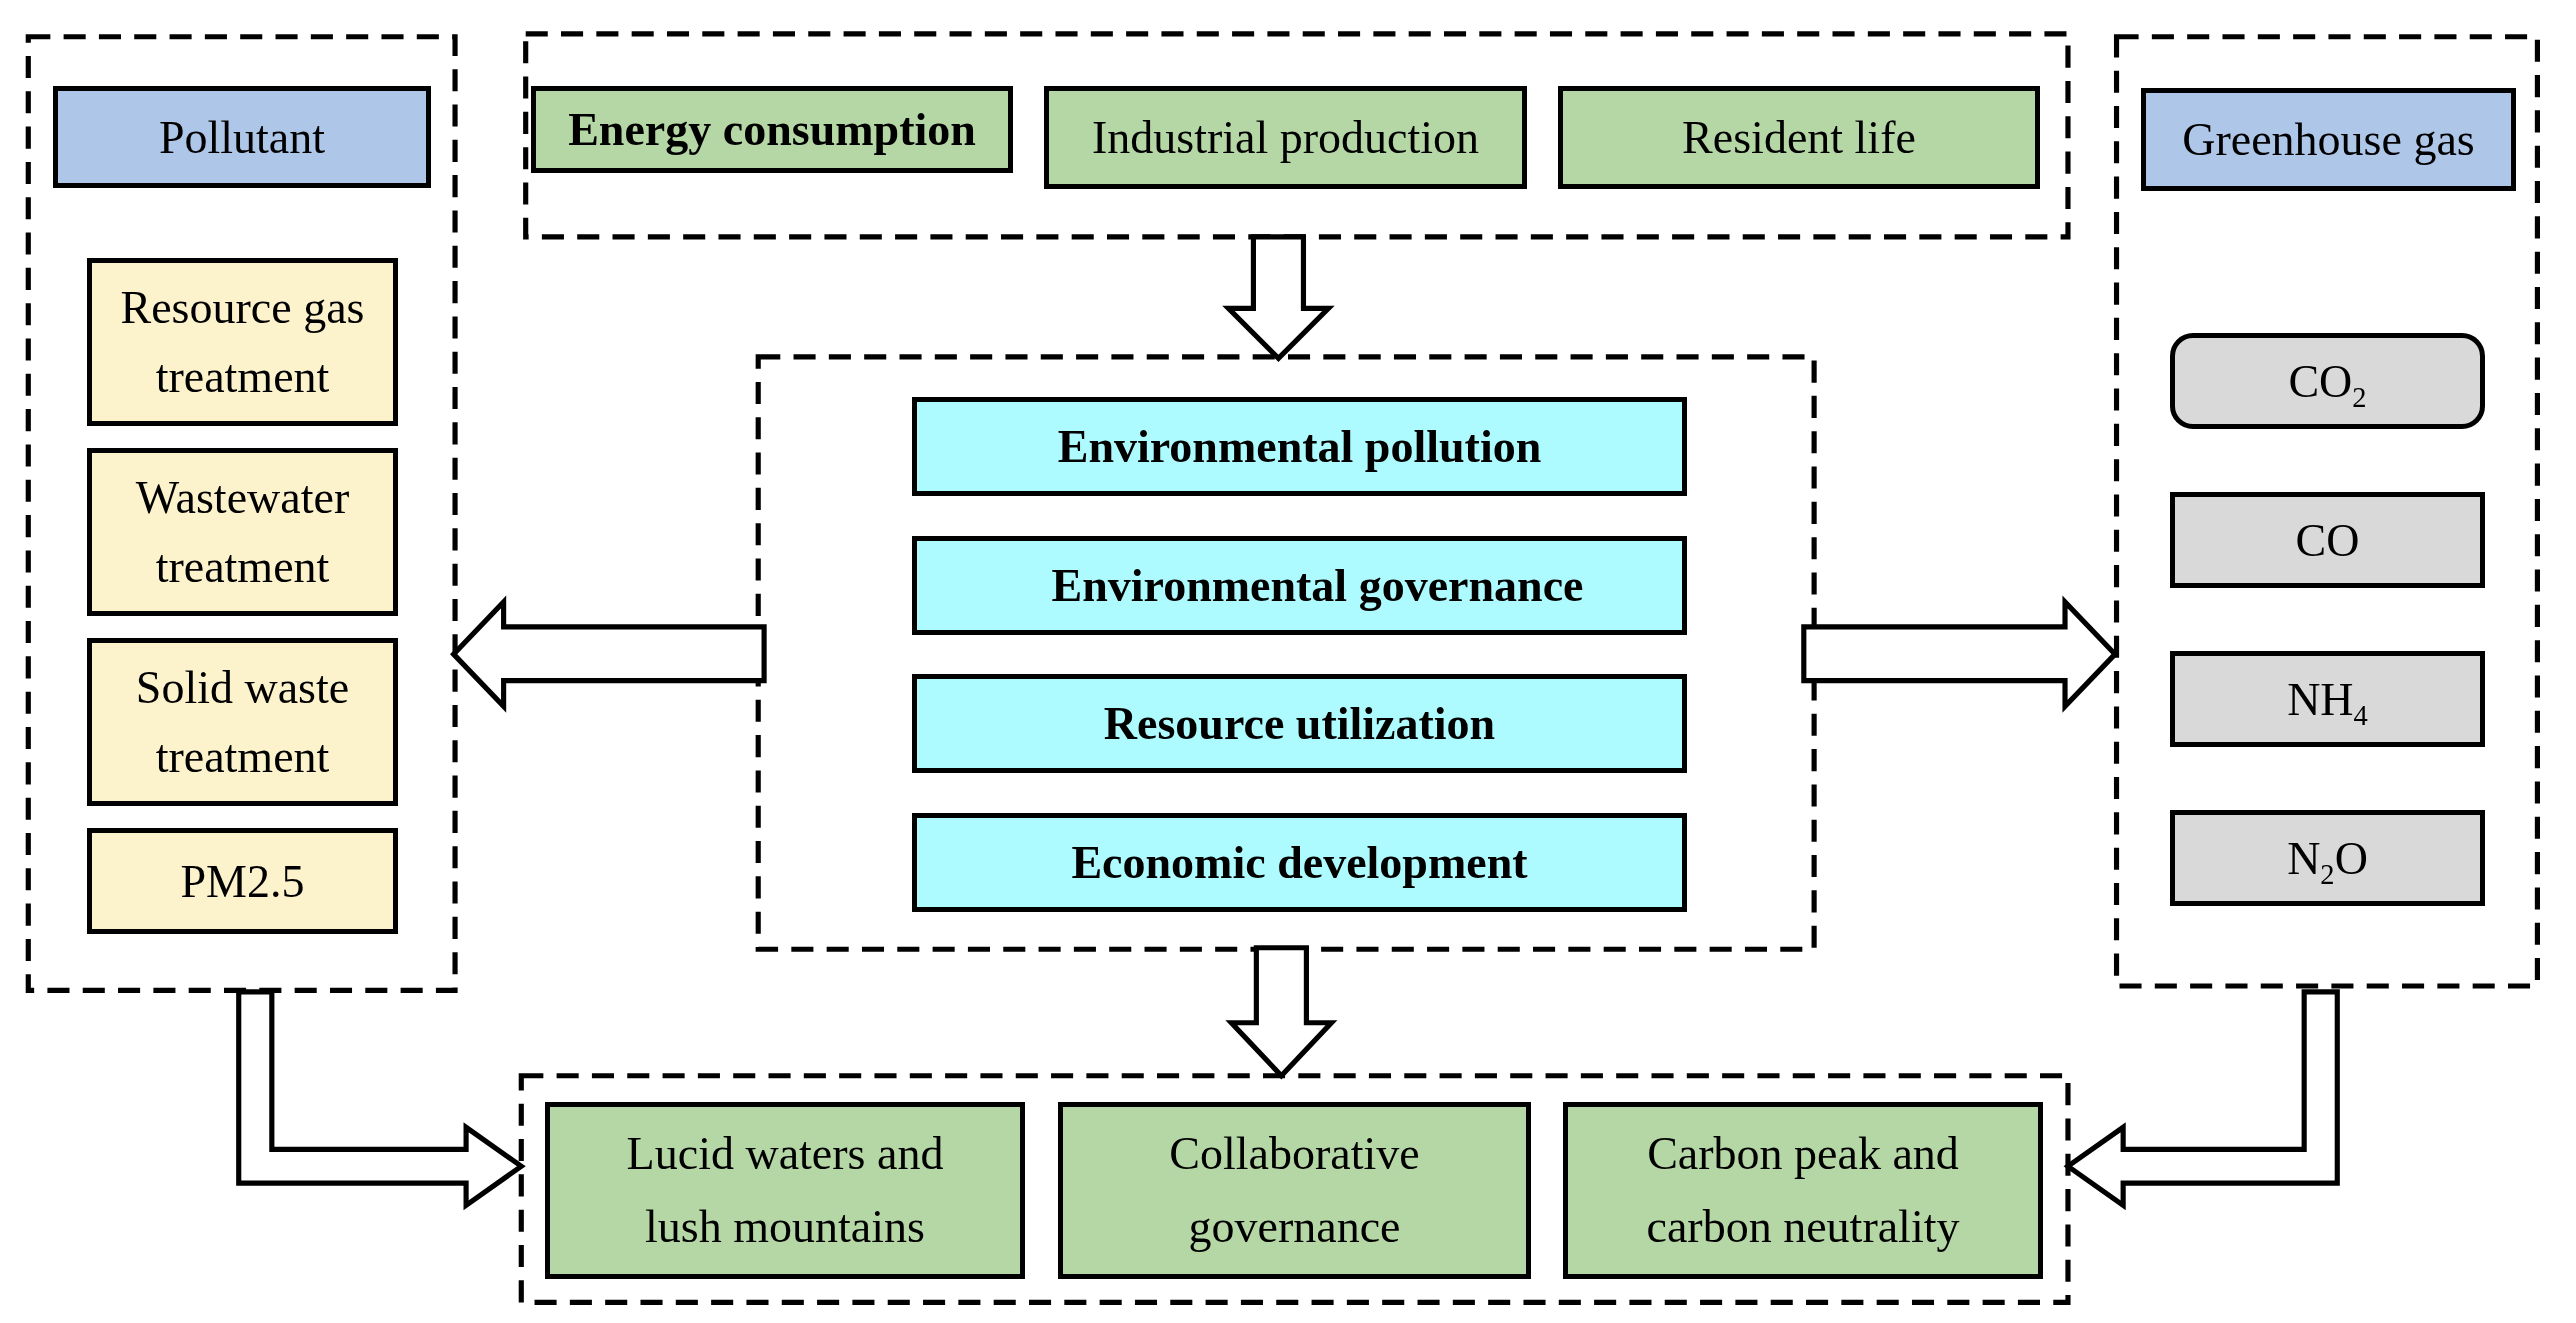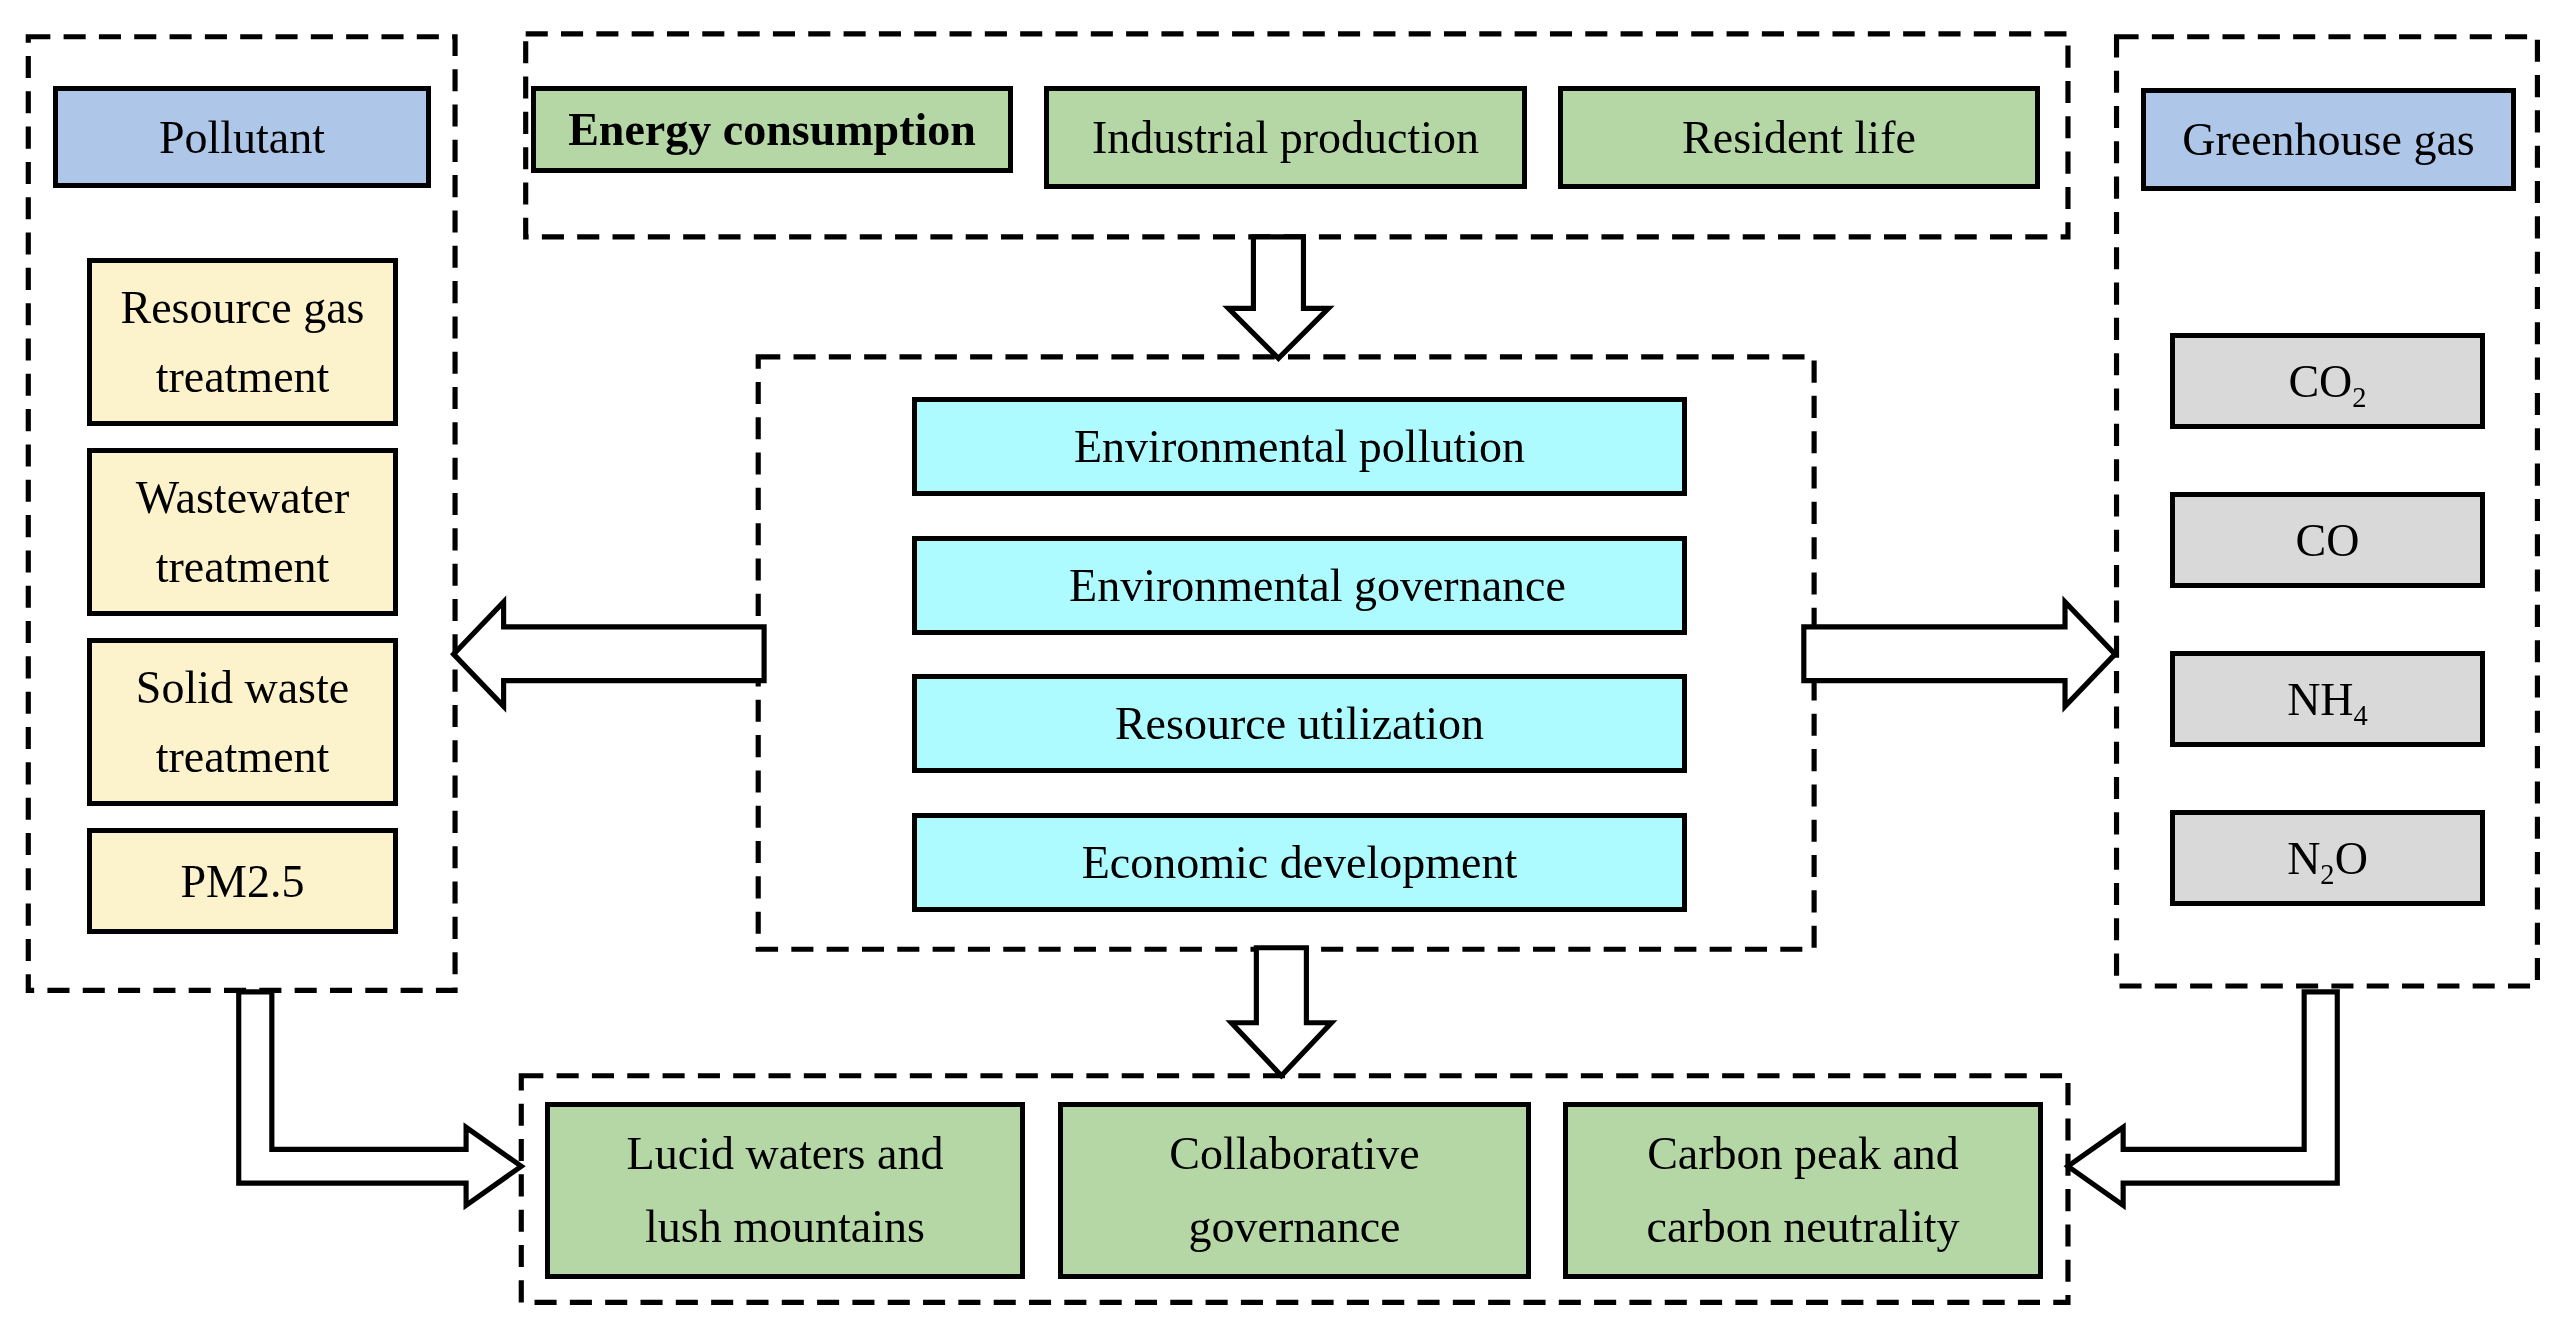--- a/index.html
+++ b/index.html
@@ -19,21 +19,21 @@
     display:flex;
     flex-direction:column;
     align-items:center;
     justify-content:center;
     font-size:46px;
     line-height:1.5;
   }
   .blue  {background:var(--header-blue,#aec6e8);}
   .yellow{background:var(--pollutant-yellow,#fcf2cc);}
   .green {background:var(--source-green,#b5d7a5);}
-  .cyan  {background:var(--core-cyan,#aefbff);}
+  .cyan  {background:var(--core-cyan,#aefbff);font-weight:bold;}
   .gray  {background:var(--gas-gray,#d9d9d9);}
   .tall{line-height:1.58;}
   sub.s{font-size:0.62em;line-height:0;}
   .gasline{display:block;}
 </style>
 </head>
 <body>
 
 <div class="canvas">
 
@@ -93,21 +93,21 @@
   <div class="box cyan" style="left:912px;top:674px;width:775px;height:99px;">
     <div>Resource utilization</div>
   </div>
   <div class="box cyan" style="left:912px;top:813px;width:775px;height:99px;">
     <div>Economic development</div>
   </div>
 
   <div class="box blue" style="left:2141px;top:88px;width:375px;height:103px;">
     <div>Greenhouse gas</div>
   </div>
-  <div class="box gray" style="left:2170px;top:333px;width:315px;height:96px;">
+  <div class="box gray" style="left:2170px;top:333px;width:315px;height:96px;border-radius:23px;">
     <span class="gasline"><span>CO</span><sub class="s">2</sub><span></span></span>
   </div>
   <div class="box gray" style="left:2170px;top:492px;width:315px;height:96px;">
     <span class="gasline"><span>CO</span><sub class="s"></sub><span></span></span>
   </div>
   <div class="box gray" style="left:2170px;top:651px;width:315px;height:96px;">
     <span class="gasline"><span>NH</span><sub class="s">4</sub><span></span></span>
   </div>
   <div class="box gray" style="left:2170px;top:810px;width:315px;height:96px;">
     <span class="gasline"><span>N</span><sub class="s">2</sub><span>O</span></span>

